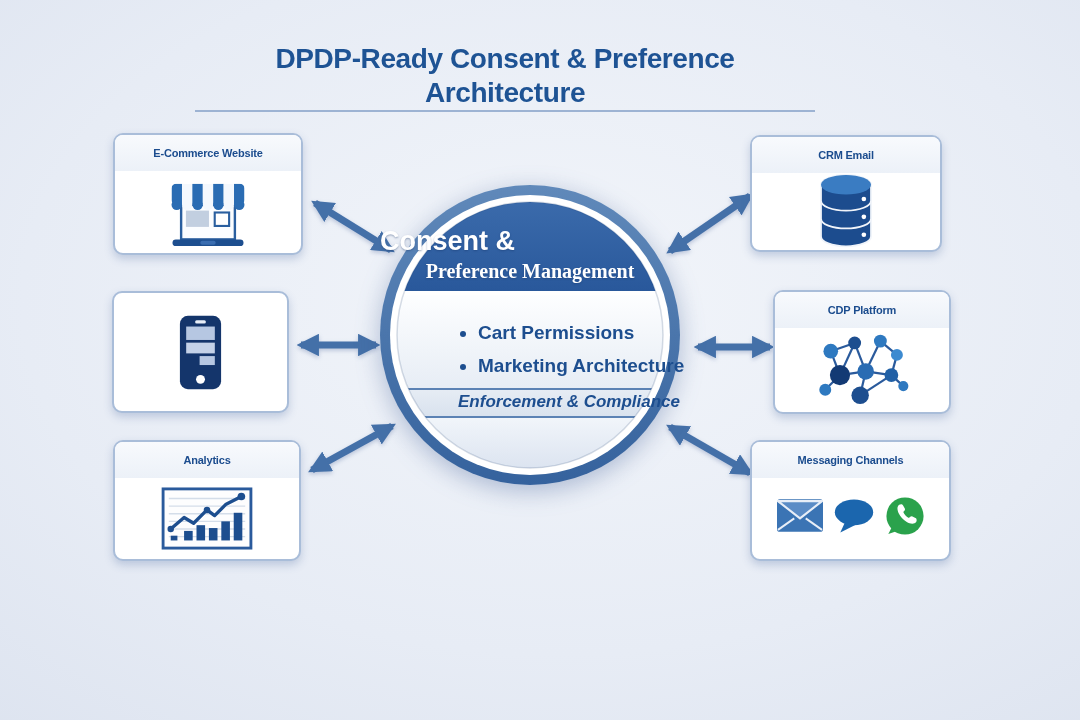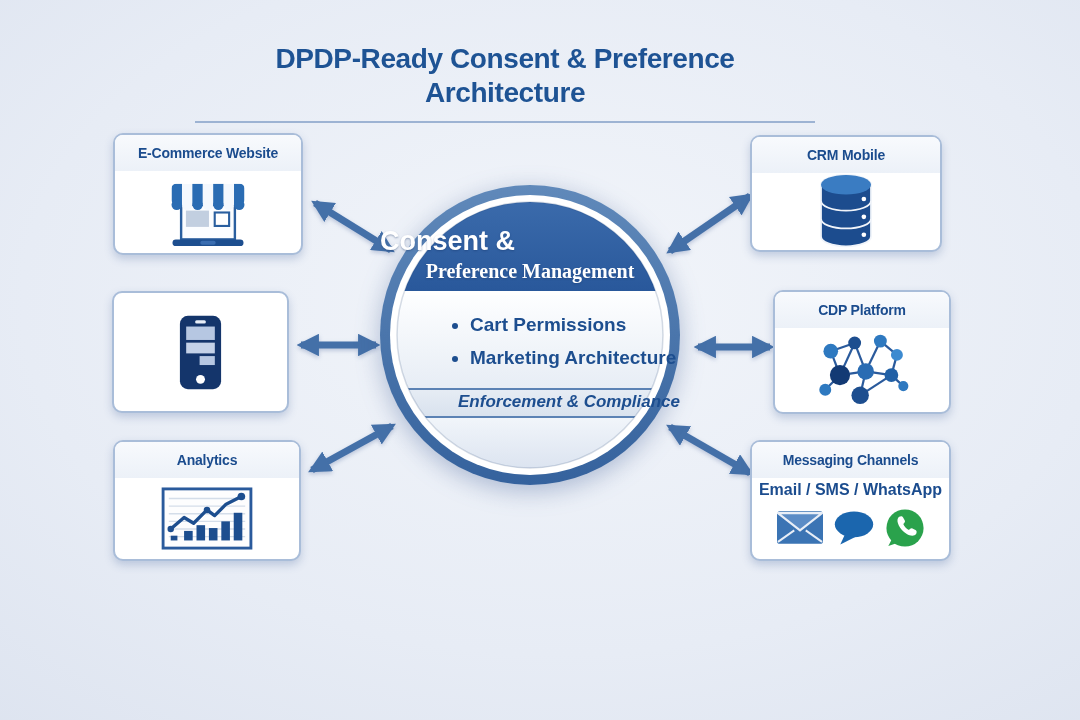--- a/index.html
+++ b/index.html
@@ -3,42 +3,42 @@
 <meta charset="utf-8">
 <style>
   html,body{margin:0;padding:0;background:#d8dfec;}
   .stage{
     position:relative;width:1080px;height:720px;overflow:hidden;
     font-family:"Liberation Sans",sans-serif;
     background:radial-gradient(ellipse 980px 640px at 52% 42%, #f2f5fa 0%, #e7ecf5 55%, #dae1ee 100%);
   }
   
   .title-wrap{position:absolute;left:195px;top:42px;width:620px;text-align:center;
-    padding-bottom:11px;border-bottom:2px solid #9db3d3;}
+    border-bottom:2px solid #9db3d3;}
   .title-wrap h1{margin:0;font-size:28px;line-height:34px;font-weight:bold;
     letter-spacing:-0.4px;color:#1e5394;}
   
   .arrows{position:absolute;left:0;top:0;filter:drop-shadow(0 2px 2px rgba(50,80,140,.28));}
   .hub{position:absolute;left:365px;top:170px;filter:drop-shadow(0 6px 12px rgba(50,80,140,.35));}
   
   .hub-h1{position:absolute;left:380px;top:226px;width:300px;text-align:left;
     font-size:27px;font-weight:bold;color:#ffffff;text-shadow:0 1px 2px rgba(20,50,100,.4);}
   .hub-h2{position:absolute;left:370px;top:260px;width:320px;text-align:center;
     font-size:20px;font-weight:bold;color:#ffffff;text-shadow:0 1px 2px rgba(20,50,100,.4);font-family:Liberation Serif, serif;}
-  .hub-bullets{position:absolute;left:448px;top:310px;margin:4px;padding:0 0 0 18px;
+  .hub-bullets{position:absolute;left:448px;top:310px;margin:12px;padding:0 0 0 18px;
     list-style:disc;color:#1d4e8f;}
   .hub-bullets li{font-size:19px;line-height:22px;font-weight:bold;margin-bottom:11px;color:#1d4e8f;}
   .hub-band{position:absolute;left:420px;top:392px;width:260px;text-align:right;
     font-size:17px;font-weight:bold;font-style:italic;color:#1d4e8f;}
   
   .box{position:absolute;background:#ffffff;border:2px solid #a9bdd9;border-radius:10px;
     box-shadow:0 4px 9px rgba(60,90,150,.25);display:flex;flex-direction:column;overflow:hidden;}
   .box-header{height:36px;display:flex;align-items:center;justify-content:center;
     background:linear-gradient(#f8fafd,#ecf1f8);
-    font-size:14px;font-weight:bold;color:#1b4c8e;letter-spacing:-0.2px;}
+    font-size:11px;font-weight:bold;color:#1b4c8e;letter-spacing:-0.2px;}
   .box-body{flex:1;display:flex;align-items:center;justify-content:center;}
   .box-sub{height:24px;display:flex;align-items:center;justify-content:center;
     font-size:16px;font-weight:bold;color:#1b4c8e;}
   .icon-row{flex:1;display:flex;align-items:center;justify-content:center;gap:10px;padding-bottom:6px;}
 </style>
 </head>
 <body>
 
 <div class="stage">
 
@@ -182,21 +182,21 @@
         <g fill="#1d4e8f">
           <circle cx="10" cy="44" r="3.4"></circle>
             <circle cx="48" cy="24" r="3.4"></circle>
             <circle cx="84" cy="10" r="4"></circle>
         </g>
       </svg>
     </div>
   </div>
 
   <div class="box" style="left:750px;top:135px;width:188px;height:113px">
-    <div class="box-header">CRM Mobile</div>
+    <div class="box-header">CRM Email</div>
     <div class="box-body">
       <svg width="72" height="75" viewBox="0 0 80 84">
         <g fill="#1c4c8e" stroke="#f0f4fa" stroke-width="2">
           <path d="M12,70 a28,11 0 0 0 56,0 v-18 a28,11 0 0 0 -56,0 z"></path>
           <path d="M12,50 a28,11 0 0 0 56,0 v-18 a28,11 0 0 0 -56,0 z"></path>
           <path d="M12,30 a28,11 0 0 0 56,0 v-18 a28,11 0 0 0 -56,0 z"></path>
         </g>
         <ellipse cx="40" cy="12" rx="28" ry="11" fill="#3a7cc2"></ellipse>
         <g fill="#ffffff">
           <circle cx="60" cy="28" r="2.6"></circle>
@@ -235,21 +235,20 @@
         <circle cx="84" cy="48" r="7.5" fill="#2160a6"></circle>
         <circle cx="12" cy="64" r="6.5" fill="#2e79c0"></circle>
         <circle cx="50" cy="70" r="9.5" fill="#1d4e8f"></circle>
         <circle cx="97" cy="60" r="5.5" fill="#2e79c0"></circle>
       </svg>
     </div>
   </div>
 
   <div class="box" style="left:750px;top:440px;width:197px;height:117px">
     <div class="box-header">Messaging Channels</div>
-    <div class="box-sub">Email / SMS / WhatsApp</div>
     <div class="icon-row">
       <svg width="46" height="33" viewBox="0 0 48 34">
         <rect x="0" y="0" width="48" height="34" rx="3" fill="#3b74b4"></rect>
         <polygon points="1,2 24,20 47,2" fill="#5b8cc6" stroke="#e8eef7" stroke-width="2.2"></polygon>
         <line x1="1" y1="32" x2="18" y2="20" stroke="#e8eef7" stroke-width="2"></line>
         <line x1="47" y1="32" x2="30" y2="20" stroke="#e8eef7" stroke-width="2"></line>
       </svg>
       <svg width="42" height="36" viewBox="0 0 46 38">
         <ellipse cx="23" cy="15" rx="21" ry="14" fill="#1b66ae"></ellipse>
         <path d="M13,26 L8,37 L26,28 z" fill="#1b66ae"></path>

